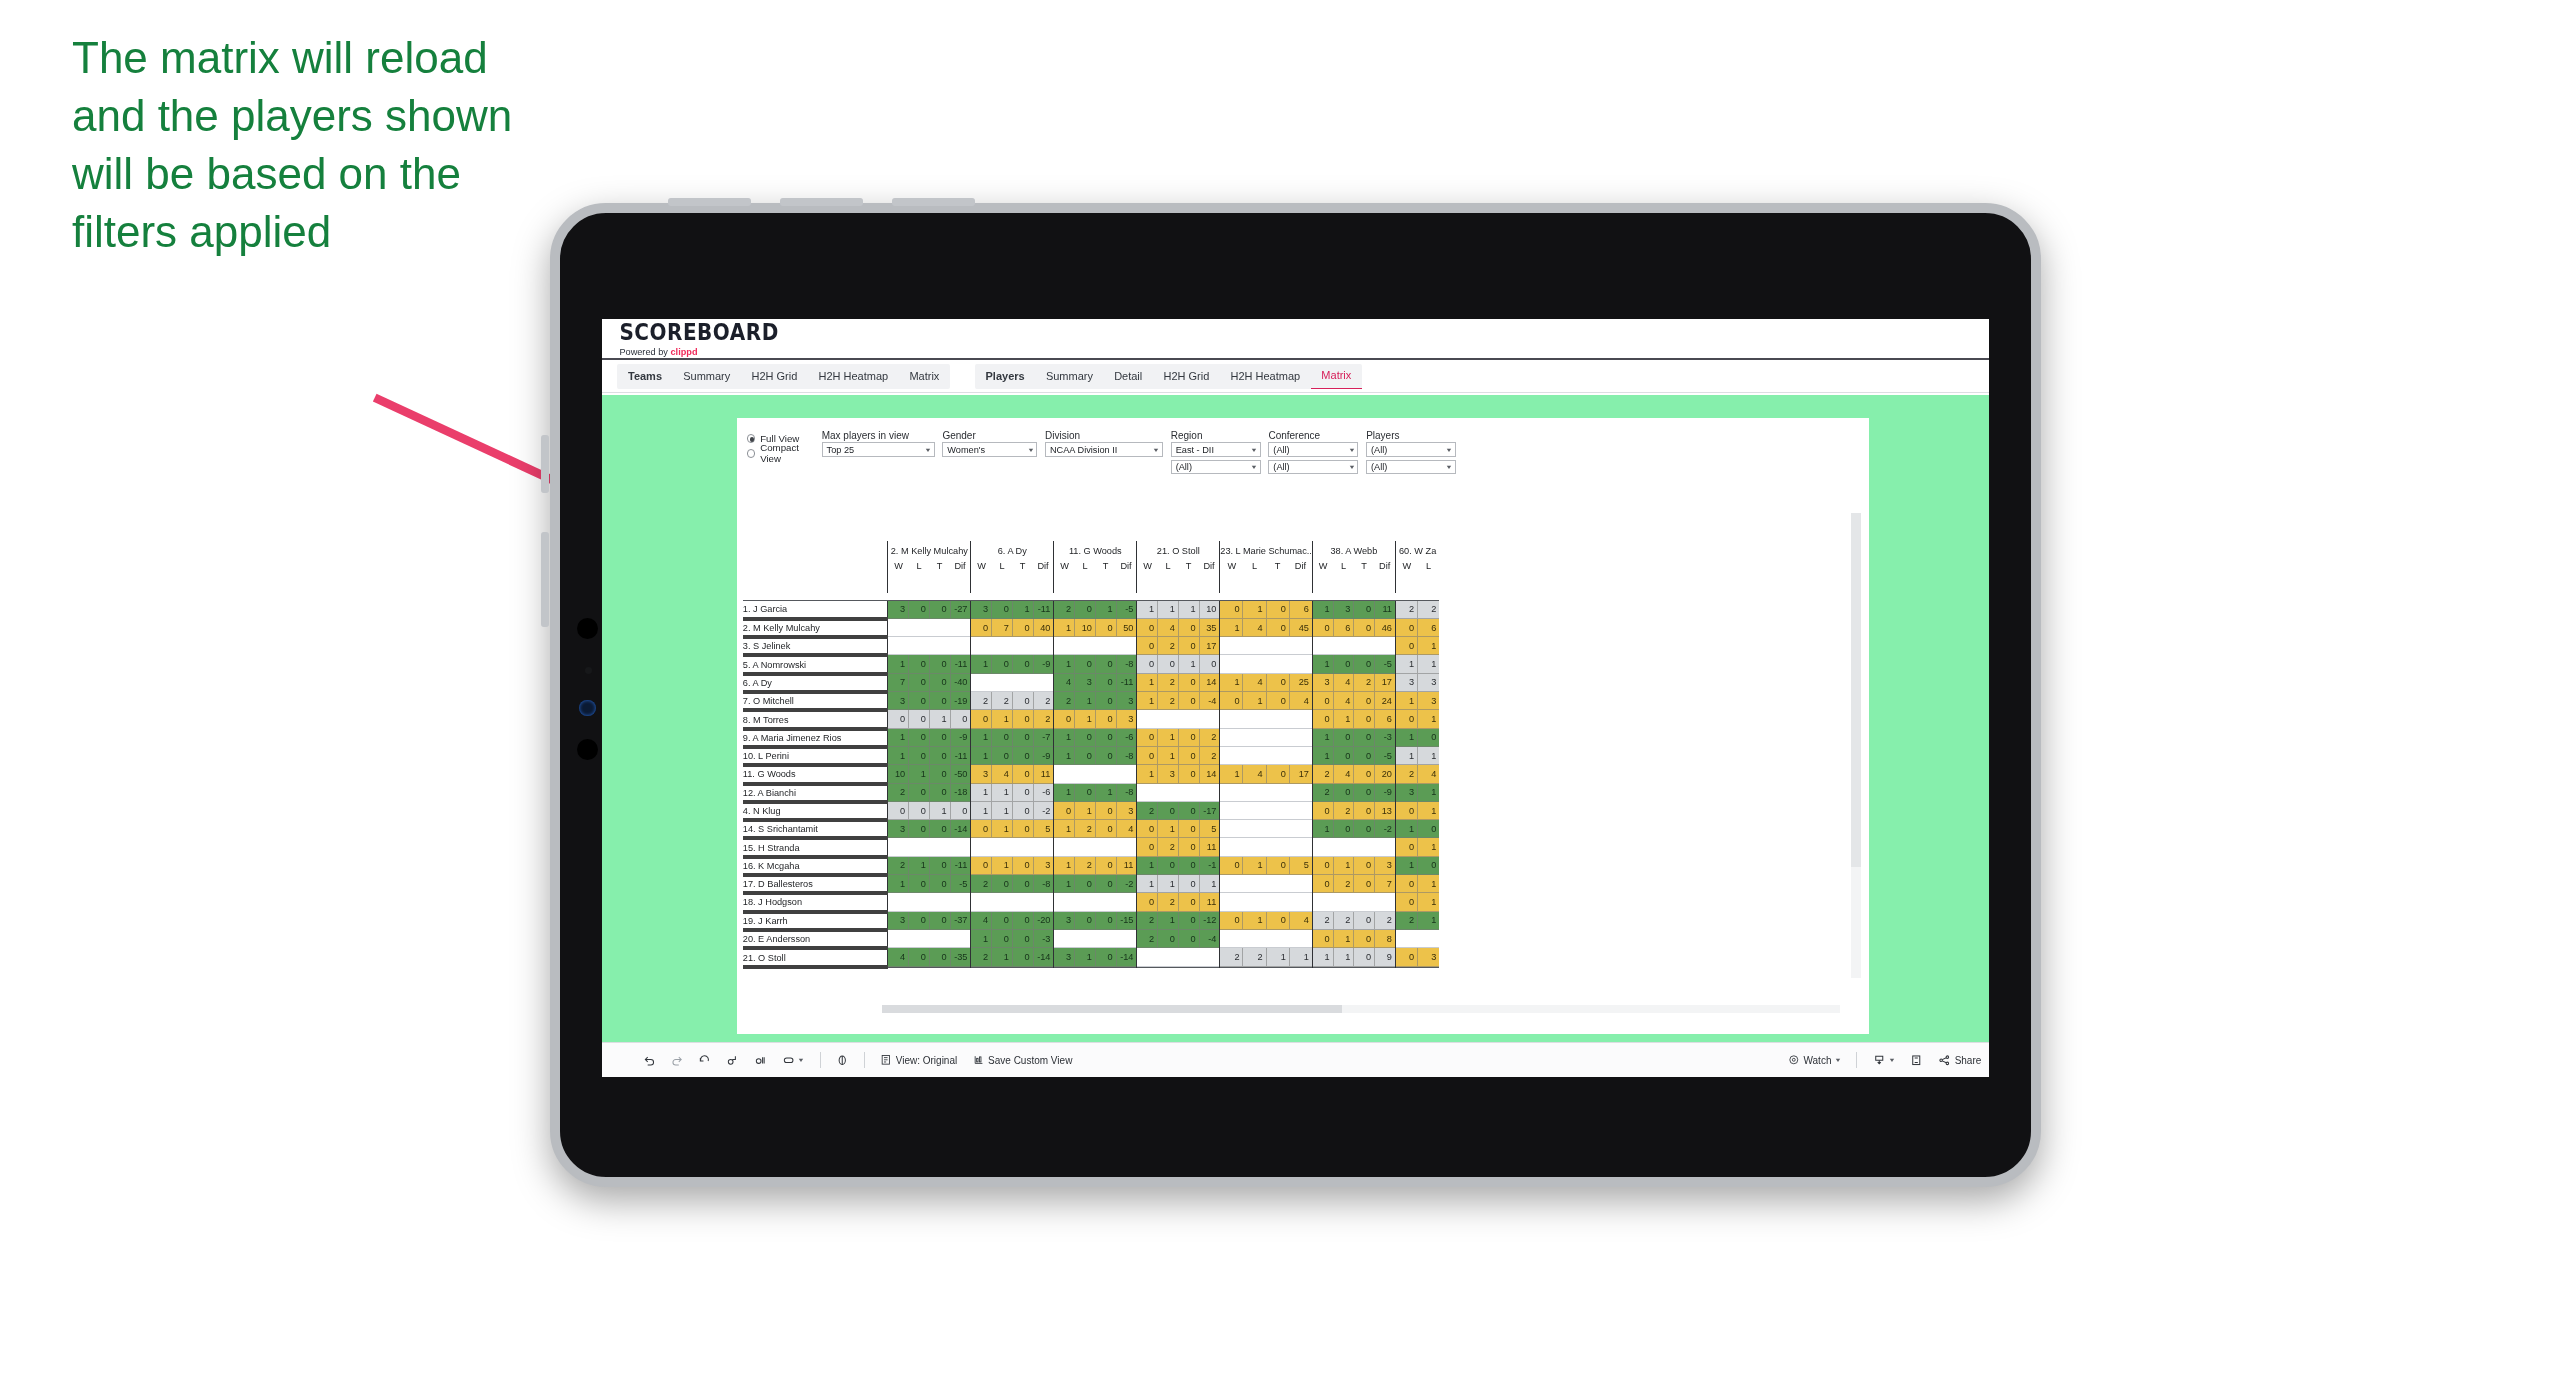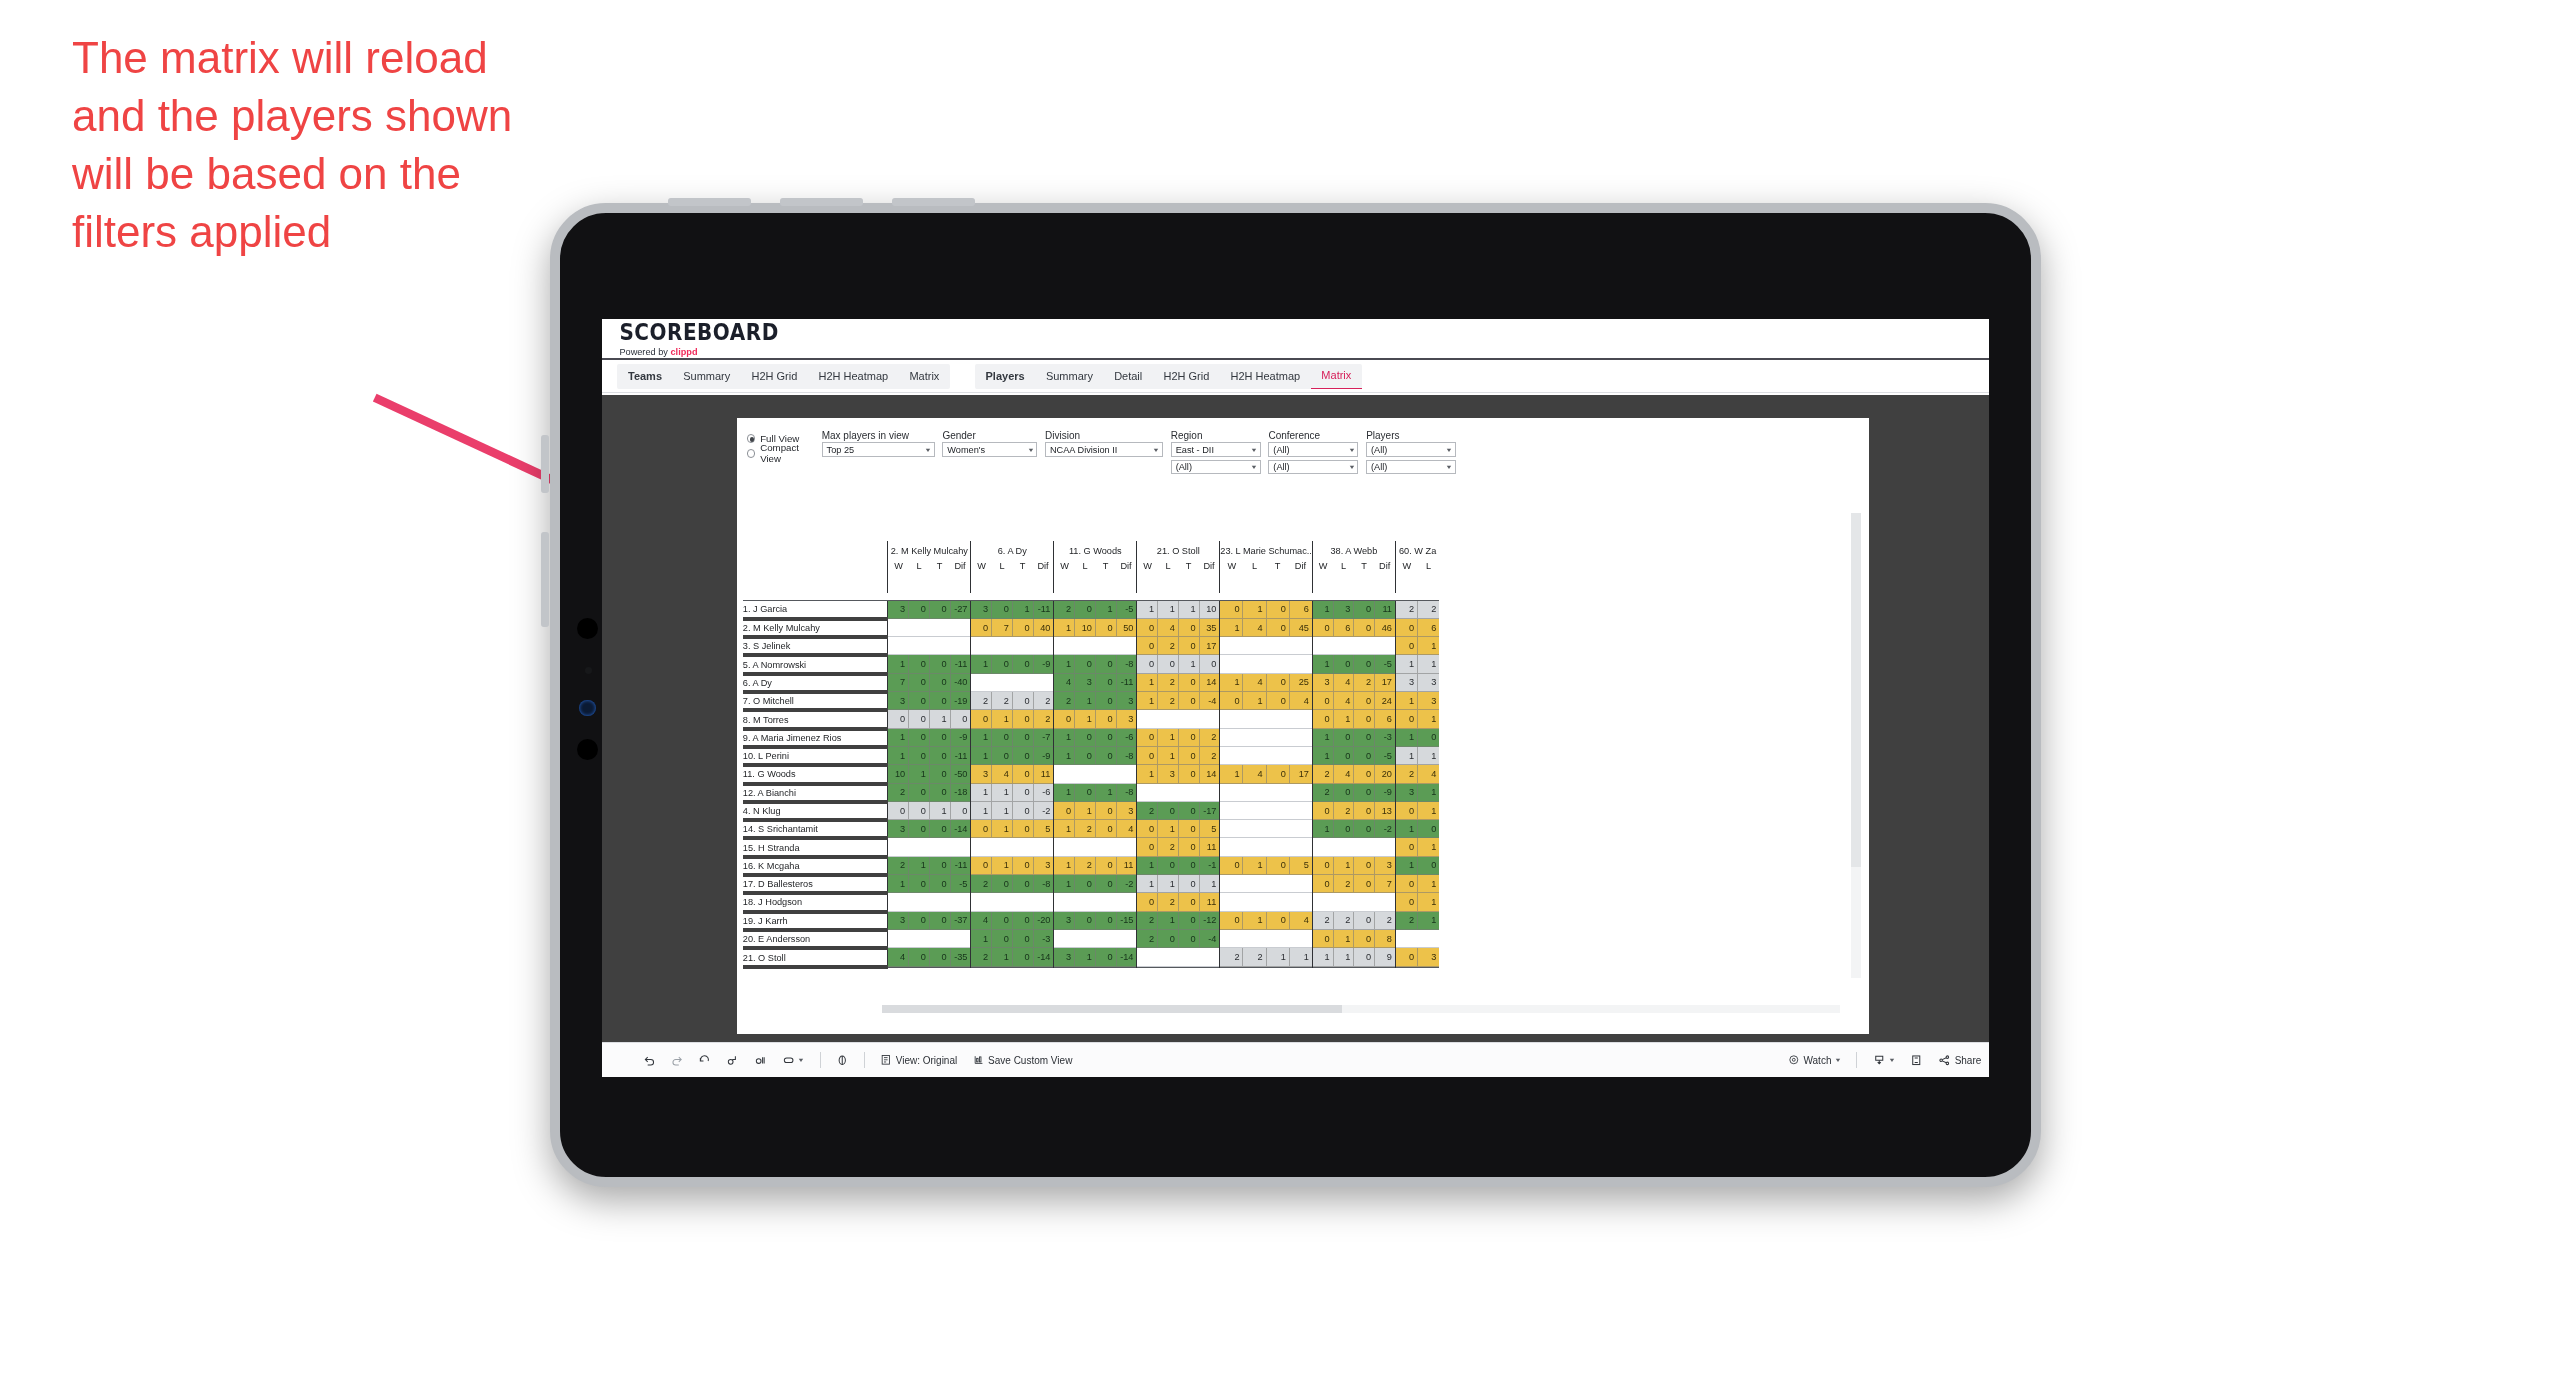--- a/index.html
+++ b/index.html
@@ -2,21 +2,21 @@
 <html><head>
 <meta charset="utf-8">
 <style>
   * { box-sizing: border-box; margin:0; padding:0; }
   html,body { width:2576px; height:1386px; background:#ffffff; overflow:hidden; }
   body { font-family:"Liberation Sans", sans-serif; }
 
   
   #annotation {
     position:absolute; left:72px; top:29px; width:454px;
-    font-size:44px; line-height:1.32; color:#ef4444; font-weight:400;
+    font-size:44px; line-height:1.32; color:#15803d; font-weight:400;
   }
   #arrow { position:absolute; left:367px; top:386px; width:598px; height:299px; pointer-events:none; }
 
   
   #tablet {
     position:absolute; left:550px; top:203px; width:1491px; height:984px;
     background:#111113; border-radius:56px;
     border:10.6px solid #b9bcc0;
     box-shadow:0 13.5px 37px rgba(0,0,0,.34);
   }
@@ -54,21 +54,21 @@
   
   #subnav { height:33px; background:#fff; display:flex; align-items:center;
             padding-left:15.4px; border-bottom:1px solid #dcdee2; gap:0; }
   .subgroup { display:flex; align-items:center; background:#f1f2f4; height:25px; border-radius:1.9px; }
   .subgroup + .subgroup { margin-left:25px; }
   .sub-item { font-size:11px; color:#33383f; padding:0 10.6px; line-height:25px; cursor:pointer; white-space:nowrap; }
   .sub-item.head { font-weight:700; }
   .sub-item.active { color:#d6205a; border-bottom:1.9px solid #d6205a; }
 
   
-  #vizbody { position:absolute; top:76px; bottom:35px; left:0; right:0; background:#404040; }
+  #vizbody { position:absolute; top:76px; bottom:35px; left:0; right:0; background:#86efac; }
   #sheet { position:absolute; left:135px; top:23px; right:120px; bottom:7.7px; background:#fff; }
 
   
   #filters { display:flex; padding:11.6px 0 0 9.7px; gap:0; font-size:9.7px; color:#25282d; }
   .radio-col { width:75px; padding-top:1.9px; }
   .radio-row { display:flex; align-items:center; gap:4.8px; height:14.5px; }
   .radio { width:8.7px; height:8.7px; border:1px solid #8d9197; border-radius:50%; background:#fff;
            display:inline-block; position:relative; flex:0 0 auto; }
   .radio.on::after { content:""; position:absolute; left:1.9px; top:1.9px; width:4.8px; height:4.8px;
                      background:#404449; border-radius:50%; }

